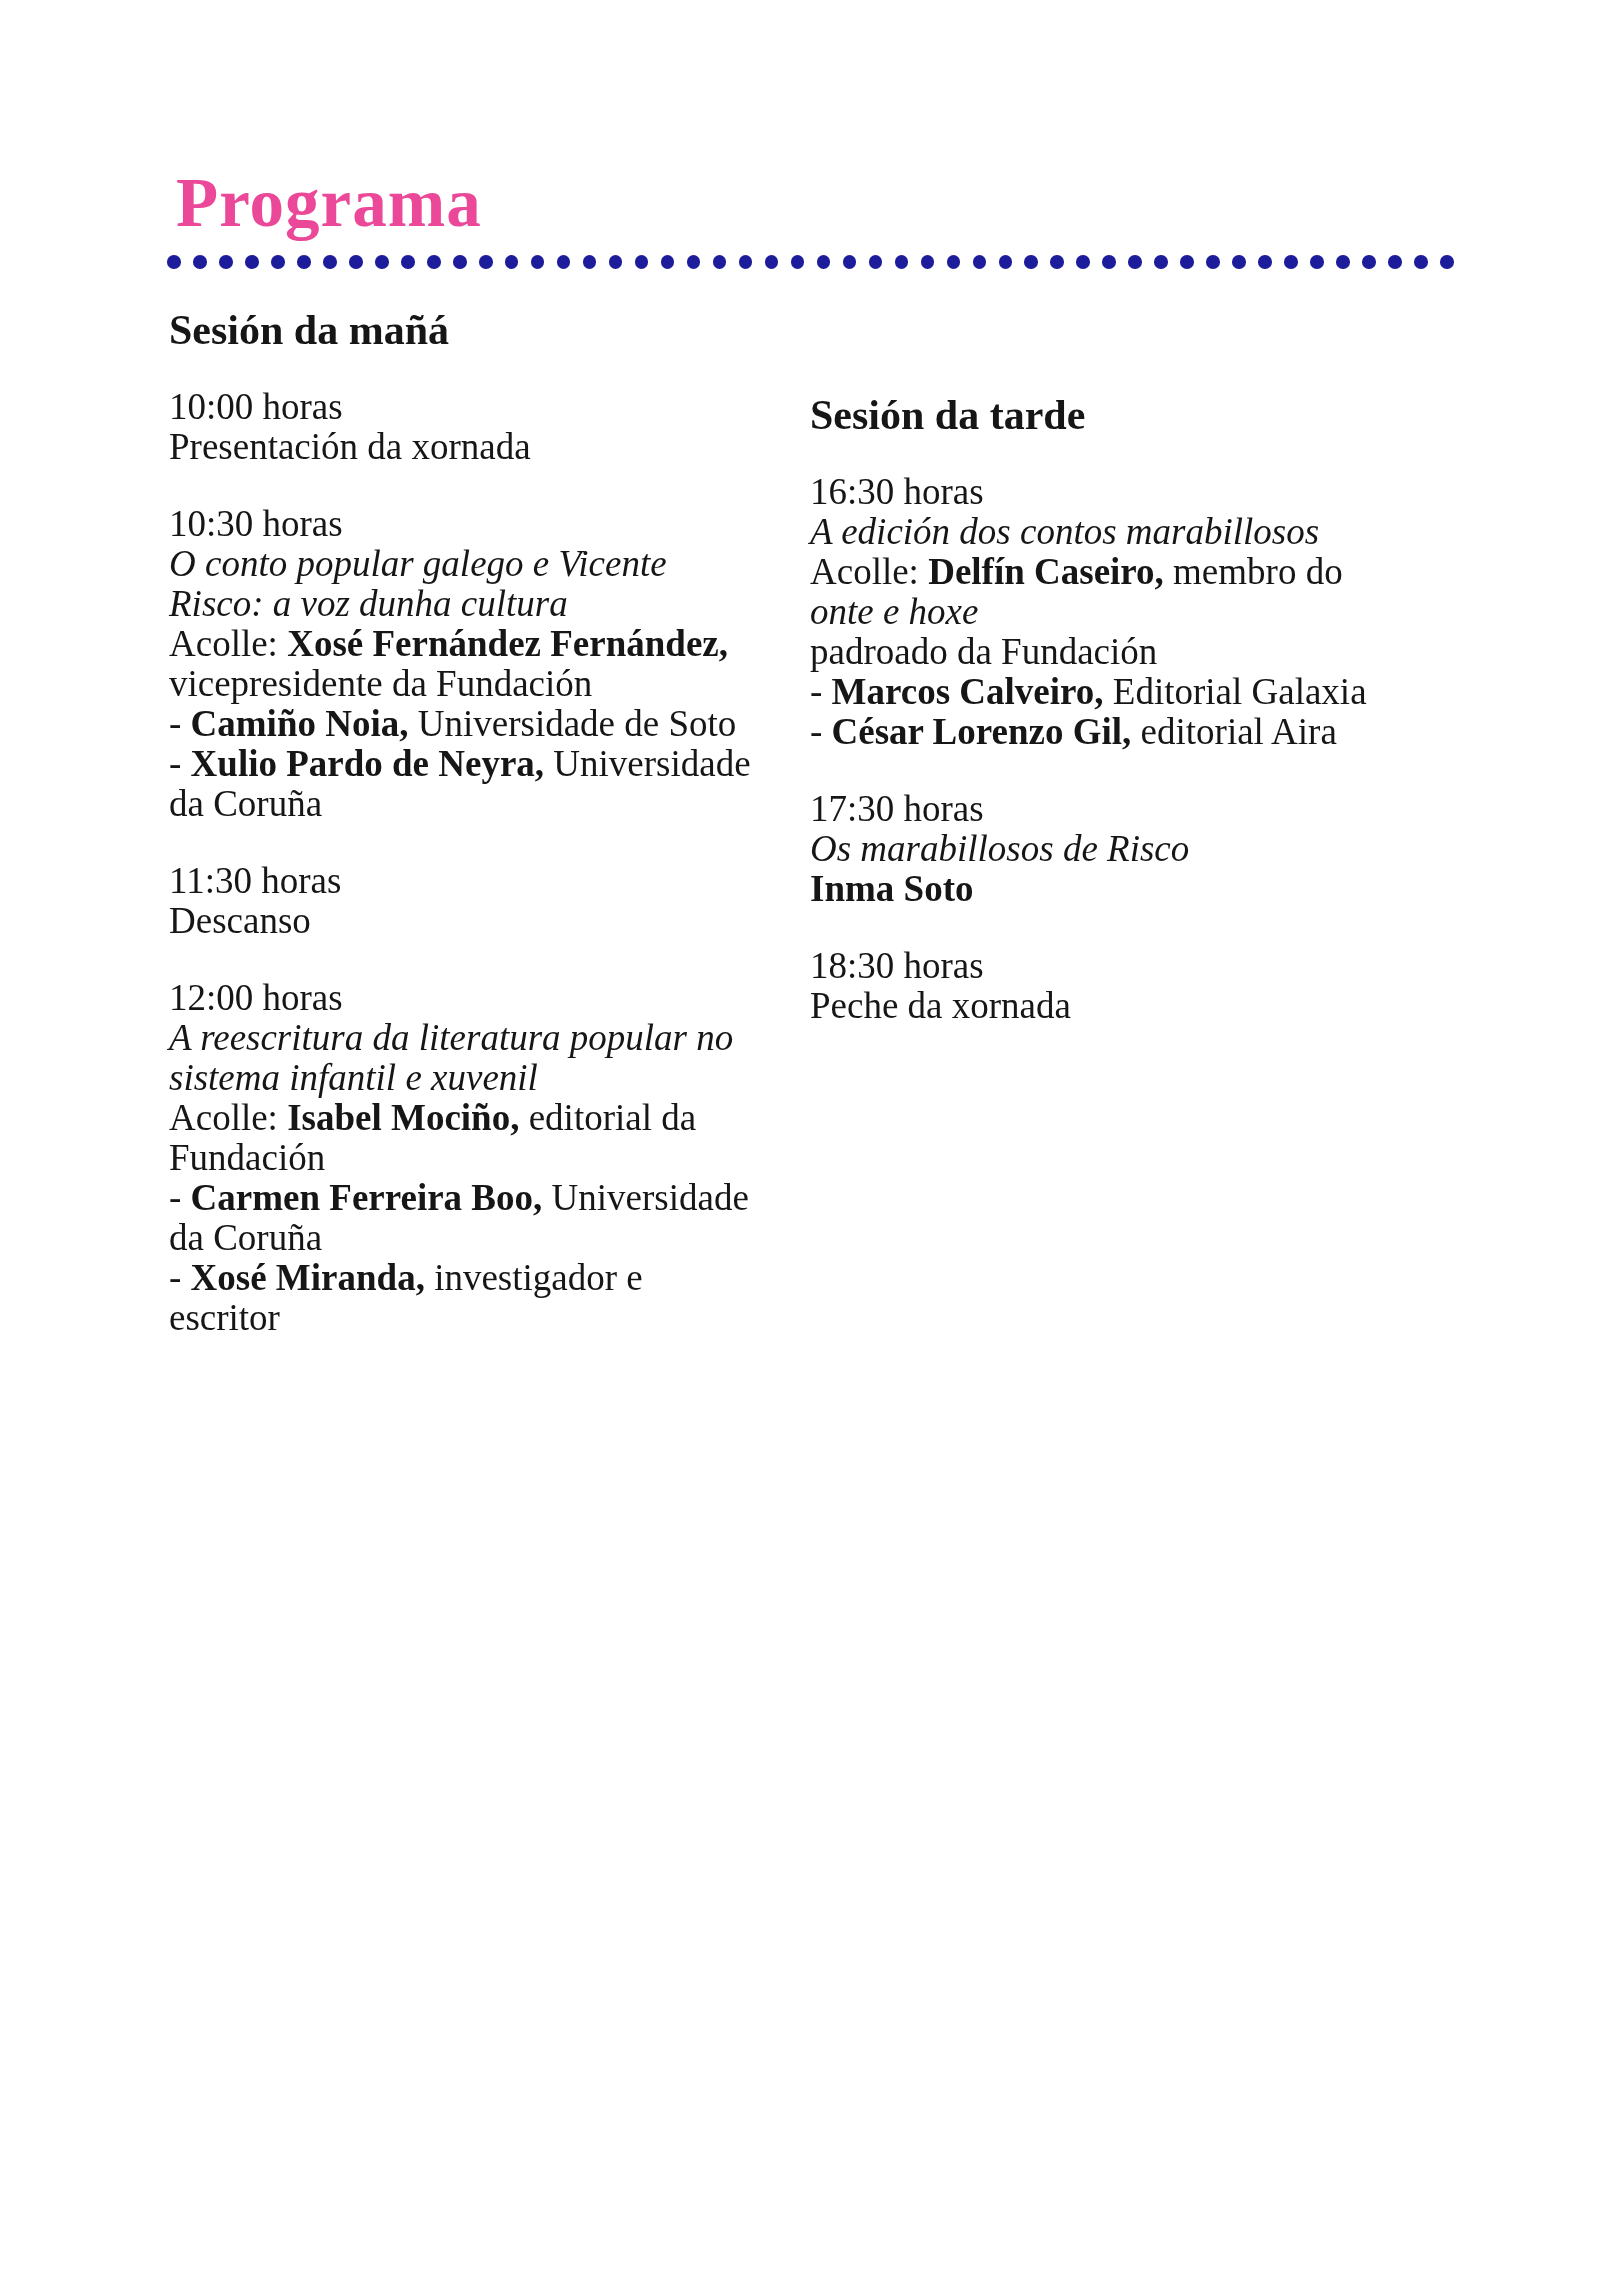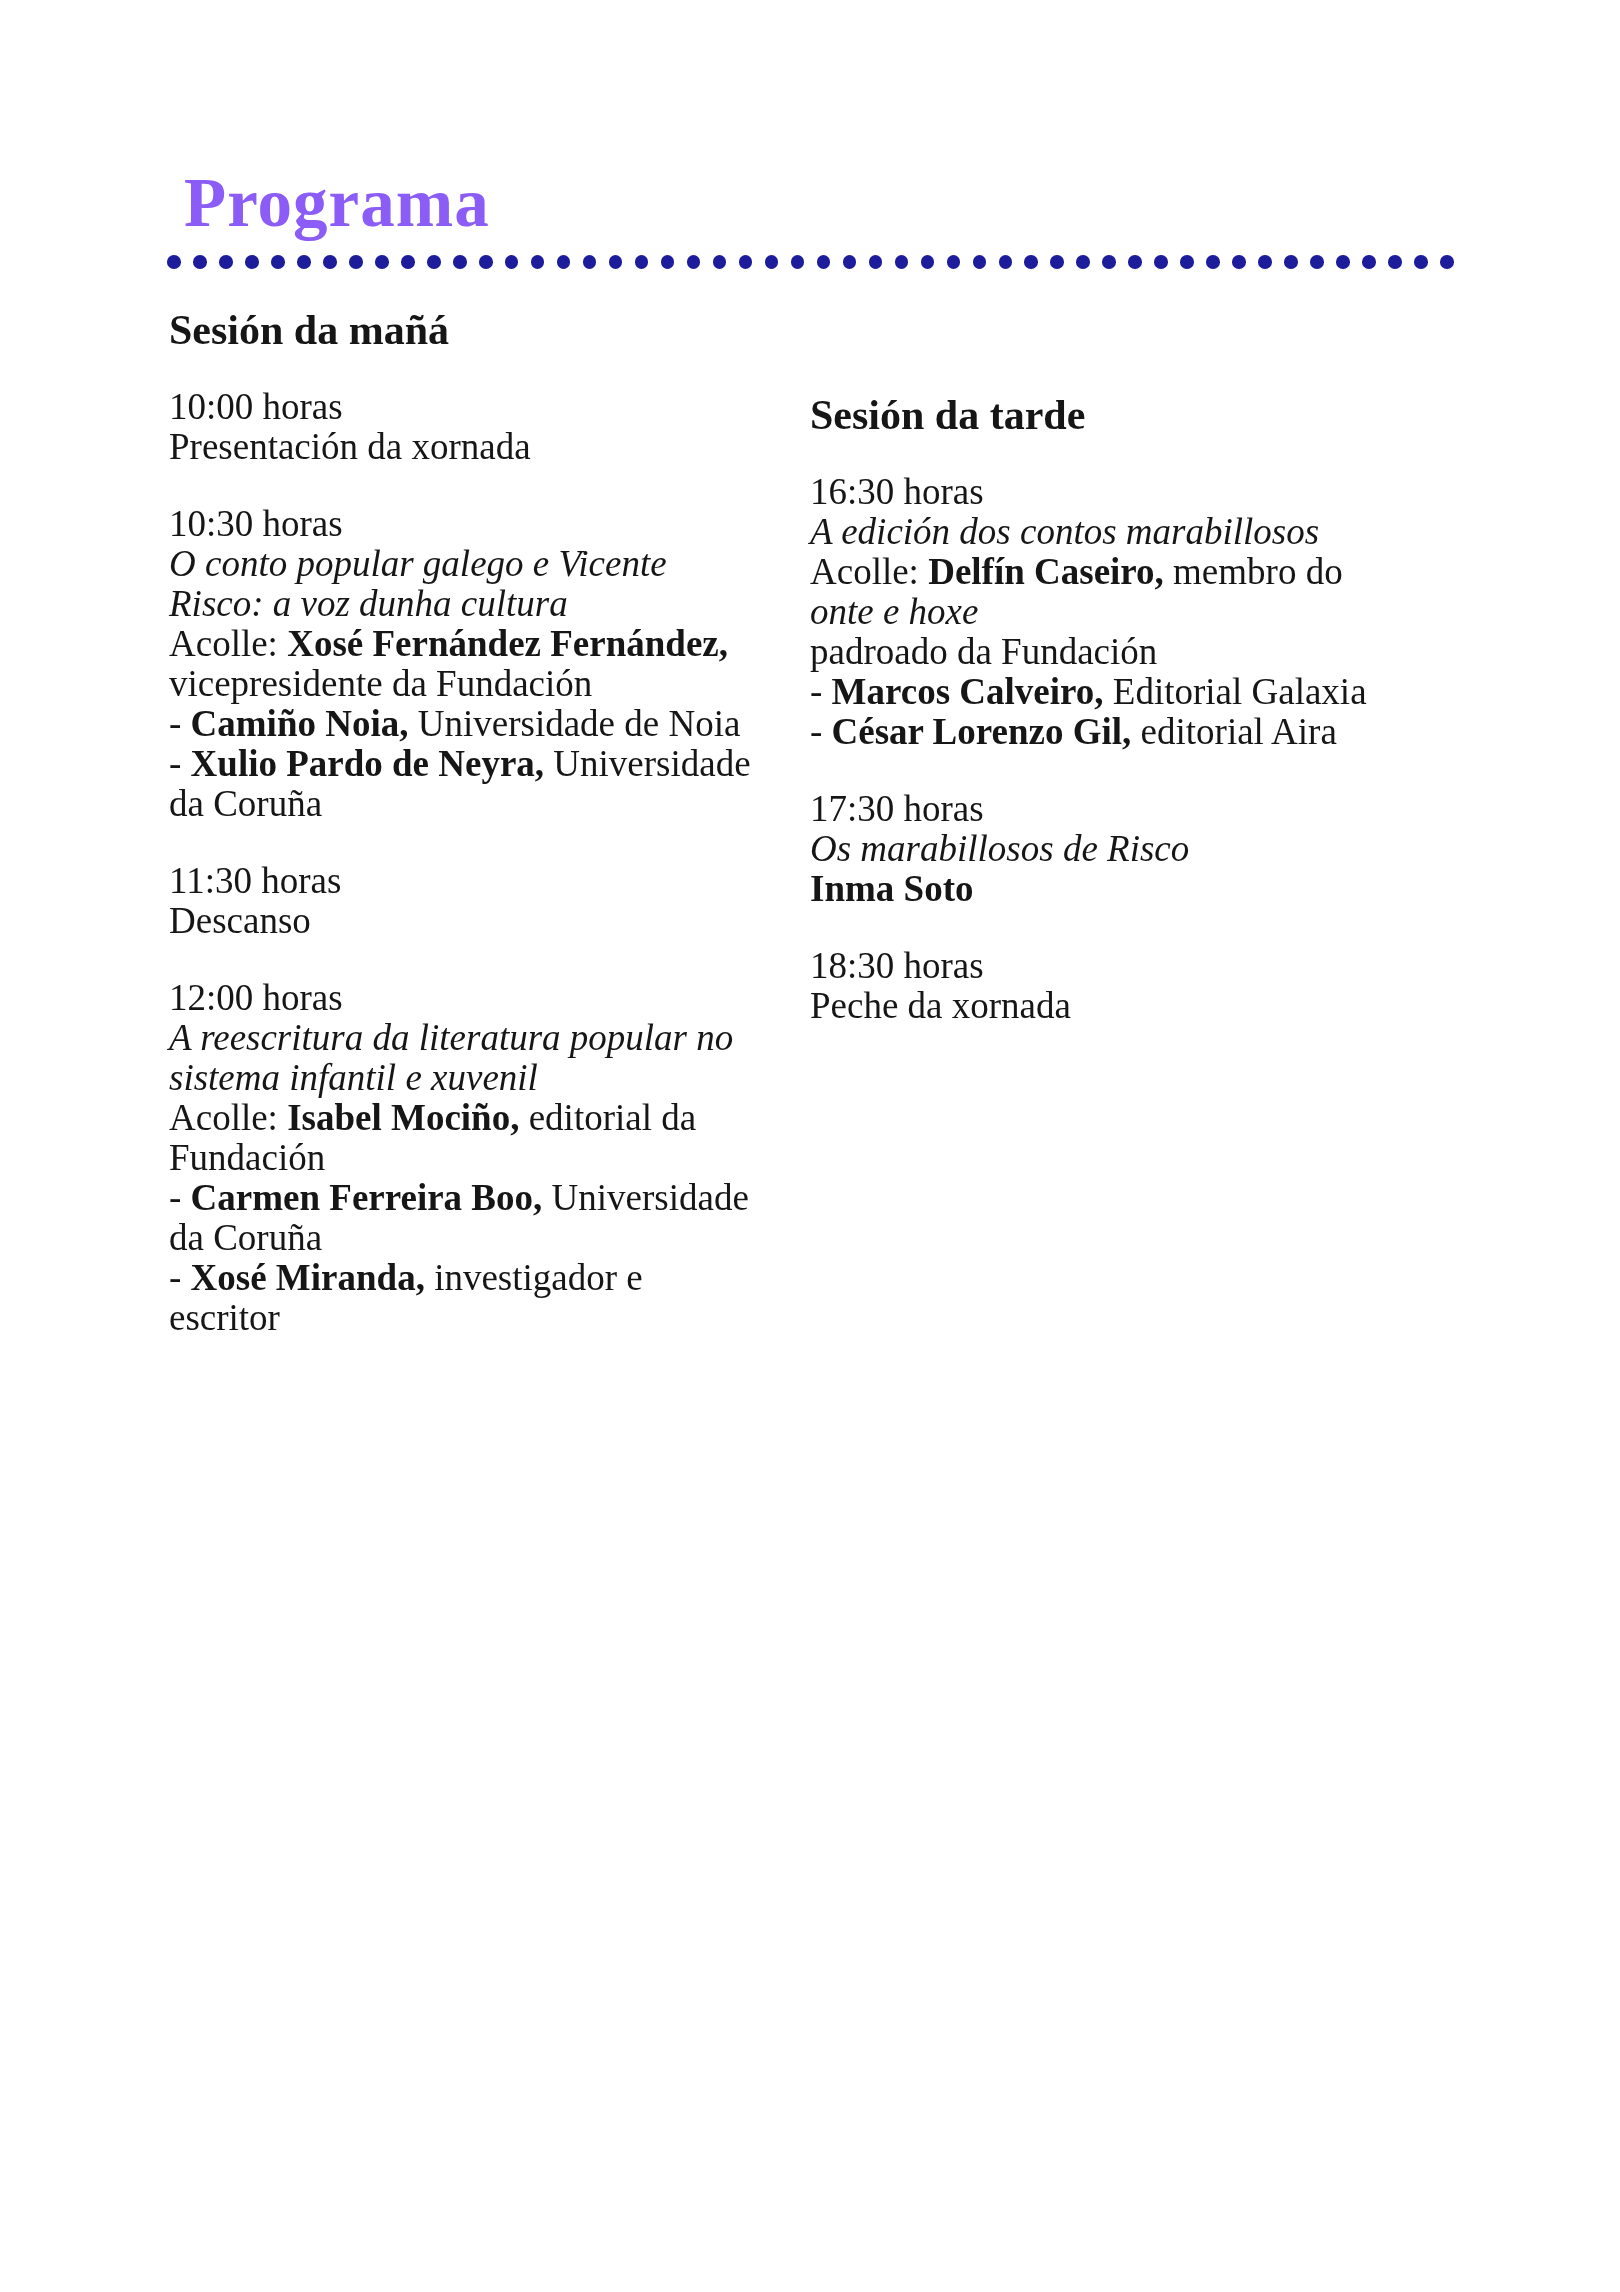--- a/index.html
+++ b/index.html
@@ -52,21 +52,21 @@
   .block:last-child { margin-bottom: 0; }
   .line { min-height: 40px; }
   .seg-b { font-weight: bold; }
   .seg-i { font-style: italic; }
 </style>
 </head>
 <body>
 
 <div class="page">
 
-  <div class="doc-title" style="color: #8b5cf6; margin-left: 8px;">Programa</div>
+  <div class="doc-title" style="color: #ec4899;">Programa</div>
 
   <div class="dot-divider">
       <span class="dot" style="background: rgb(29, 29, 156);"></span>
       <span class="dot" style="background: rgb(29, 29, 156);"></span>
       <span class="dot" style="background: rgb(29, 29, 156);"></span>
       <span class="dot" style="background: rgb(29, 29, 156);"></span>
       <span class="dot" style="background: rgb(29, 29, 156);"></span>
       <span class="dot" style="background: rgb(29, 29, 156);"></span>
       <span class="dot" style="background: rgb(29, 29, 156);"></span>
       <span class="dot" style="background: rgb(29, 29, 156);"></span>
@@ -120,21 +120,21 @@
         <div class="block">
           <div class="line"><span class="seg-n">10:00 horas</span></div>
           <div class="line"><span class="seg-n">Presentación da xornada</span></div>
         </div>
         <div class="block">
           <div class="line"><span class="seg-n">10:30 horas</span></div>
           <div class="line"><span class="seg-i">O conto popular galego e Vicente</span></div>
           <div class="line"><span class="seg-i">Risco: a voz dunha cultura</span></div>
           <div class="line"><span class="seg-n">Acolle: </span><span class="seg-b">Xosé Fernández Fernández,</span></div>
           <div class="line"><span class="seg-n">vicepresidente da Fundación</span></div>
-          <div class="line"><span class="seg-n">- </span><span class="seg-b">Camiño Noia,</span><span class="seg-n"> Universidade de Noia</span></div>
+          <div class="line"><span class="seg-n">- </span><span class="seg-b">Camiño Noia,</span><span class="seg-n"> Universidade de Soto</span></div>
           <div class="line"><span class="seg-n">- </span><span class="seg-b">Xulio Pardo de Neyra,</span><span class="seg-n"> Universidade</span></div>
           <div class="line"><span class="seg-n">da Coruña</span></div>
         </div>
         <div class="block">
           <div class="line"><span class="seg-n">11:30 horas</span></div>
           <div class="line"><span class="seg-n">Descanso</span></div>
         </div>
         <div class="block">
           <div class="line"><span class="seg-n">12:00 horas</span></div>
           <div class="line"><span class="seg-i">A reescritura da literatura popular no</span></div>

